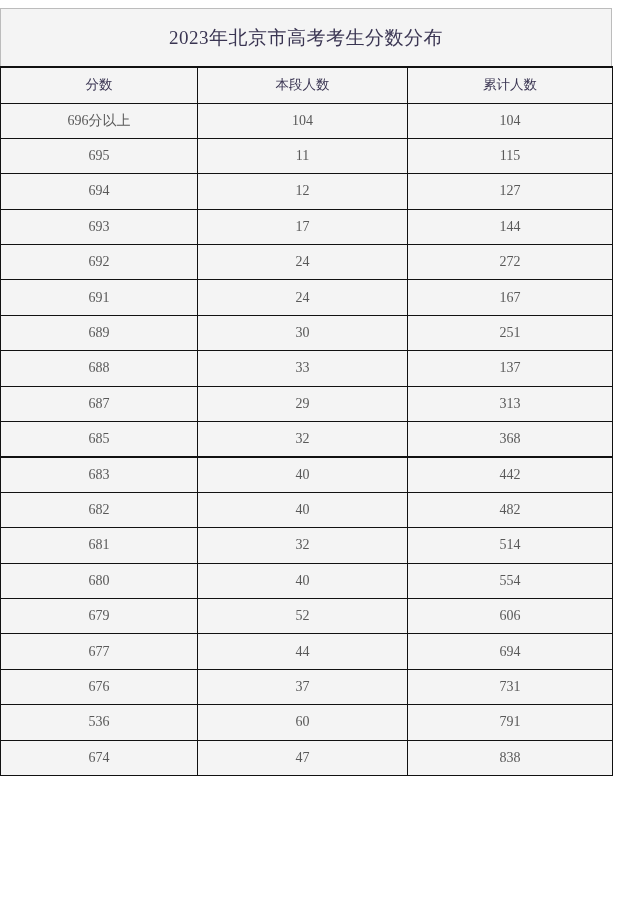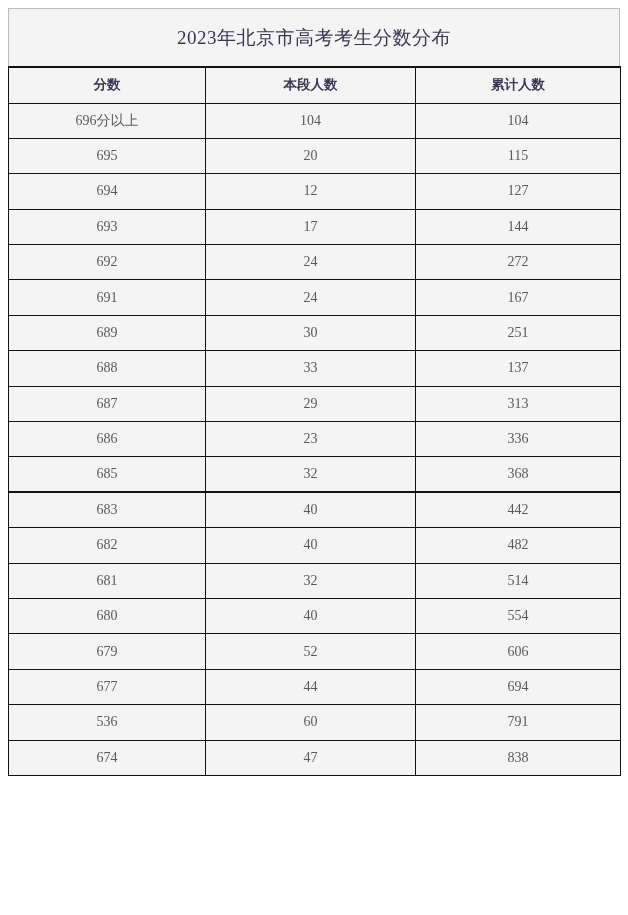--- a/index.html
+++ b/index.html
@@ -10,21 +10,21 @@
     overflow: hidden;
     background: #ffffff;
     font-family: "Liberation Serif", "DejaVu Serif", serif;
   }
 
   .page {
     position: relative;
     width: 628px;
     height: 915px;
     background: #ffffff;
-    padding: 8px 8px 0 8px;
+    padding: 8px 8px 0 0;
     overflow: hidden;
   }
 
   .title-box {
     width: 612px;
     height: 58px;
     border: 1px solid #bcbcbc;
     border-bottom: none;
     background: #f4f4f4;
     display: flex;
@@ -62,21 +62,21 @@
     padding: 0;
     vertical-align: middle;
     white-space: nowrap;
   }
 
   table.score-table th:last-child,
   table.score-table td:last-child { border-right: none; }
 
   table.score-table thead th {
     font-size: 13.5px;
-    font-weight: bold;
+    font-weight: normal;
     color: #3a3552;
     background: #f4f4f4;
     height: 36px;
   }
 
   table.score-table tbody td {
     font-size: 14px;
     font-weight: normal;
     color: #595959;
     background: #f4f4f4;
@@ -109,21 +109,21 @@
       </tr>
     </thead>
     <tbody id="table-body">
         <tr>
           <td>696分以上</td>
           <td>104</td>
           <td>104</td>
         </tr>
         <tr>
           <td>695</td>
-          <td>20</td>
+          <td>11</td>
           <td>115</td>
         </tr>
         <tr>
           <td>694</td>
           <td>12</td>
           <td>127</td>
         </tr>
         <tr>
           <td>693</td>
           <td>17</td>
@@ -146,25 +146,20 @@
         </tr>
         <tr>
           <td>688</td>
           <td>33</td>
           <td>137</td>
         </tr>
         <tr>
           <td>687</td>
           <td>29</td>
           <td>313</td>
-        </tr>
-        <tr>
-          <td>686</td>
-          <td>23</td>
-          <td>336</td>
         </tr>
         <tr>
           <td>685</td>
           <td>32</td>
           <td>368</td>
         </tr>
         <tr class="page-break">
           <td>683</td>
           <td>40</td>
           <td>442</td>
@@ -188,20 +183,25 @@
           <td>679</td>
           <td>52</td>
           <td>606</td>
         </tr>
         <tr>
           <td>677</td>
           <td>44</td>
           <td>694</td>
         </tr>
         <tr>
+          <td>676</td>
+          <td>37</td>
+          <td>731</td>
+        </tr>
+        <tr>
           <td>536</td>
           <td>60</td>
           <td>791</td>
         </tr>
         <tr>
           <td>674</td>
           <td>47</td>
           <td>838</td>
         </tr>
       </tbody>

